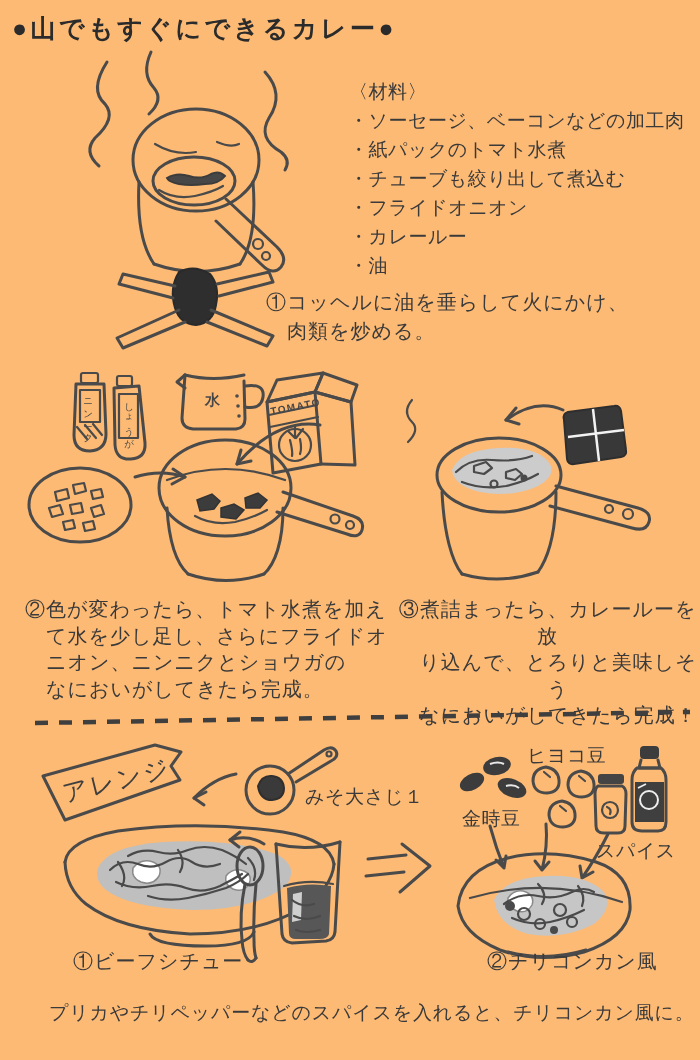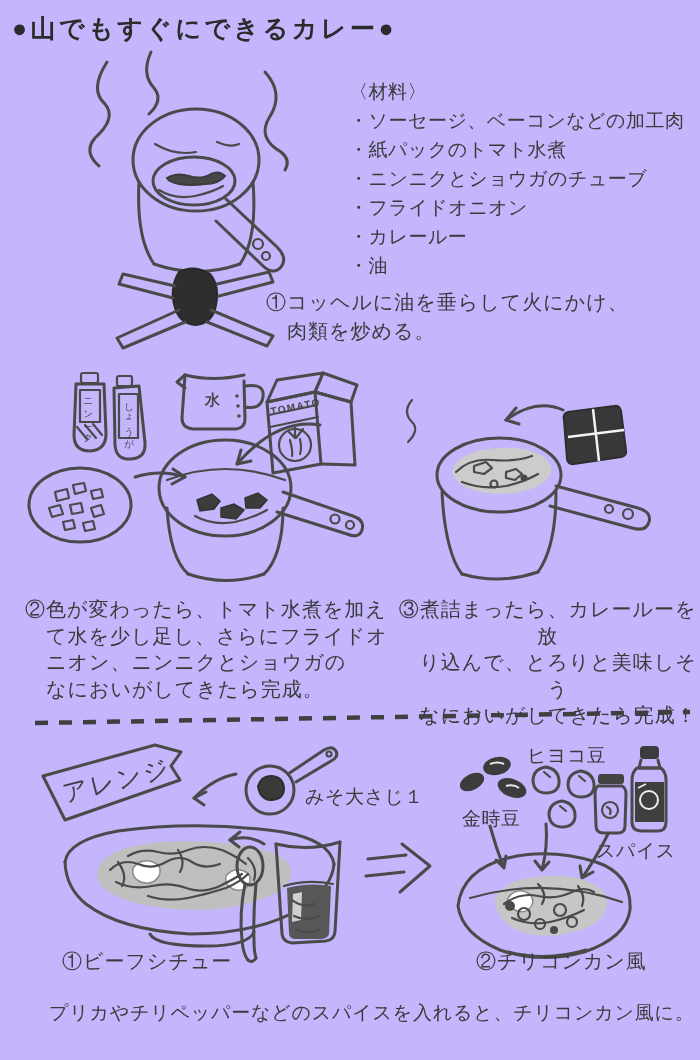--- a/index.html
+++ b/index.html
@@ -1,29 +1,29 @@
 <!DOCTYPE html>
 <html><head>
 <meta charset="utf-8">
 <style>
   * { margin:0; padding:0; box-sizing:border-box; }
   html,body { background:#ffffff; }
   .page {
-    position:relative; width:700px; height:1060px; background:#c4b5fd;
+    position:relative; width:700px; height:1060px; background:#fdba74;
     overflow:hidden; font-family:"Liberation Sans", sans-serif; color:#3a3a3a;
   }
   .abs { position:absolute; }
   .title { font-size:25px; letter-spacing:3.5px; color:#2b2b2b; font-weight:600; }
   .ing { font-size:19px; letter-spacing:.5px; line-height:29px; color:#3a3a3a; }
   .step { font-size:20px; letter-spacing:1px; color:#3a3a3a; }
   .step .line { line-height:26.5px; }
   .step.s1 .line { line-height:29px; }
   .step .cont { padding-left:21px; }
   .label { font-size:19px; letter-spacing:.5px; color:#3a3a3a; }
-  .label-lg { font-size:20px; letter-spacing:1px; }
+  .label-lg { font-size:20px; letter-spacing:1px;margin-left:11px; }
   .vert { writing-mode:vertical-rl; text-orientation:upright; font-size:9.5px;
           letter-spacing:1px; color:#474747; }
   .tiny { font-size:15px; font-weight:bold; color:#474747; }
   .carton-word { font-size:10px; font-weight:bold; letter-spacing:1.5px; color:#474747;
                  transform:rotate(-11deg); }
   .foot { font-size:19px; letter-spacing:.8px; line-height:27.5px; color:#3a3a3a; }
   .foot .cont { padding-left:14px; }
   svg { display:block; overflow:visible; }
   .sk  { stroke:#4a4a4a; stroke-width:3; fill:none; stroke-linecap:round; stroke-linejoin:round; }
   .sk2 { stroke:#4a4a4a; stroke-width:2.2; fill:none; stroke-linecap:round; stroke-linejoin:round; }
@@ -61,21 +61,21 @@
       <path class="sk" d="M162,236 L214,224 L218,234 L164,248"></path>
       <path class="sk" d="M124,262 L62,290 L68,300 L130,274"></path>
       <path class="sk" d="M156,262 L218,288 L212,298 L152,274"></path>
     </g>
   </svg>
 
   <div class="abs ing" style="left:349px; top:77px;">
     <div>〈材料〉</div>
     <div>・ソーセージ、ベーコンなどの加工肉</div>
     <div>・紙パックのトマト水煮</div>
-    <div>・ニンニクとショウガのチューブ</div>
+    <div>・チューブも絞り出して煮込む</div>
     <div>・フライドオニオン</div>
     <div>・カレールー</div>
     <div>・油</div>
   </div>
 
   <div class="abs step s1" style="left:266px; top:288px;">
     <div class="line">①コッヘルに油を垂らして火にかけ、</div>
     <div class="line cont">肉類を炒める。</div>
   </div>
 

